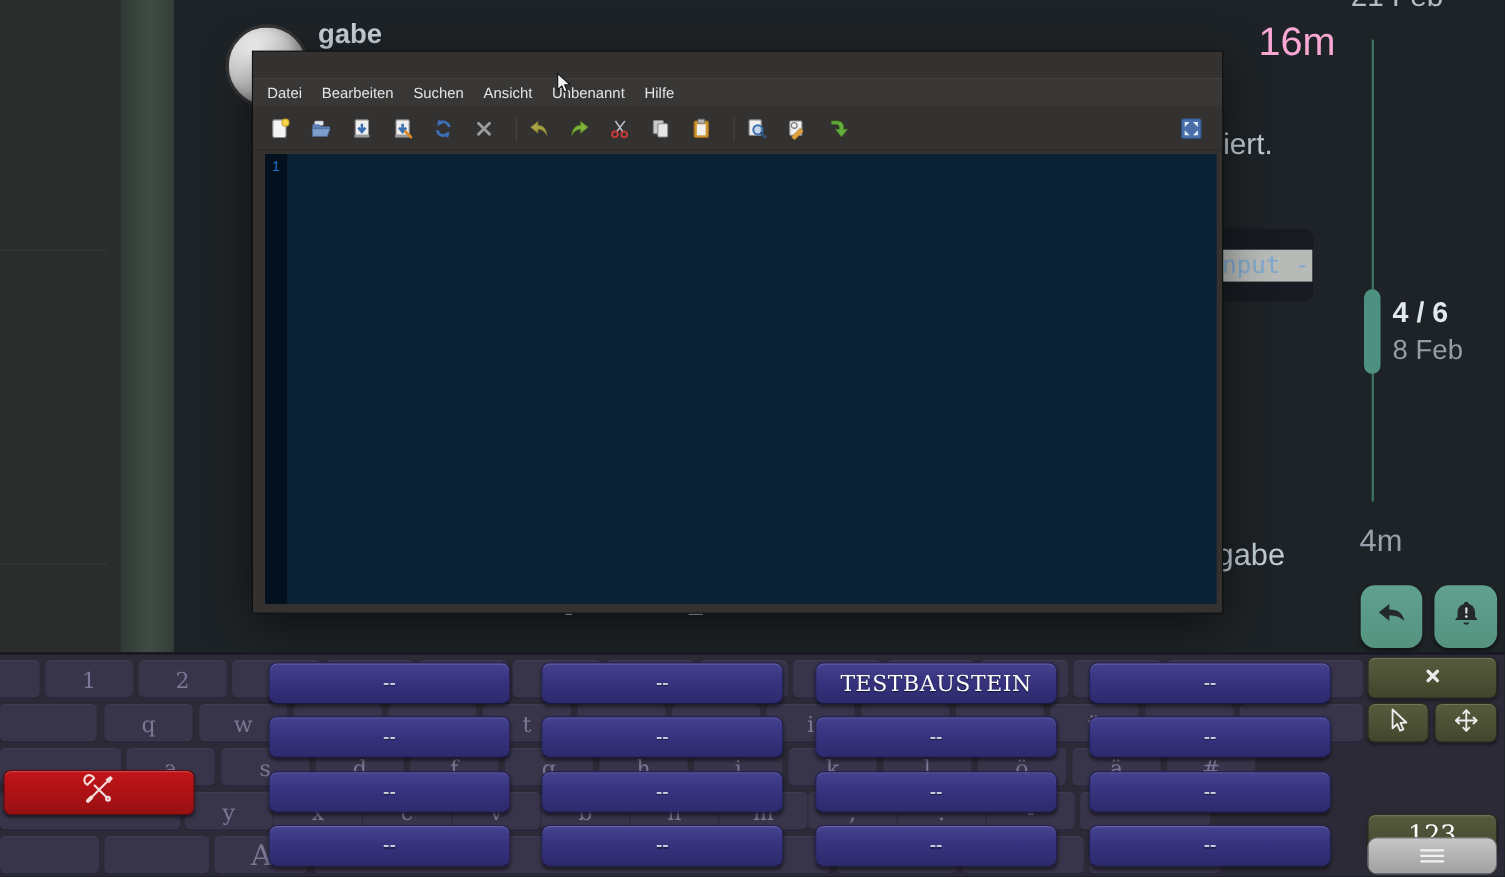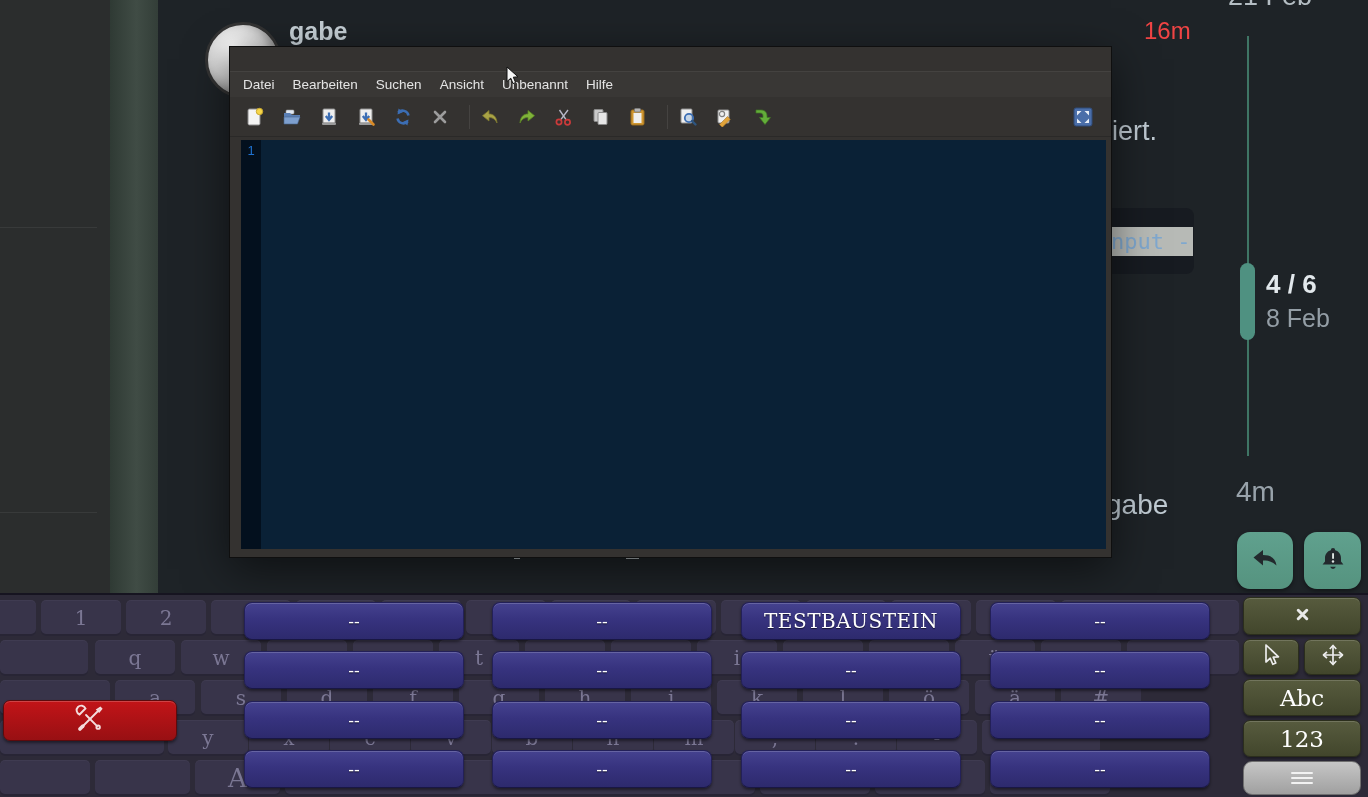--- a/index.html
+++ b/index.html
@@ -9,21 +9,21 @@
 
   
   #left-panel{left:0;top:0;width:110px;height:593px;background:#2b2d2d;}
   .panel-sep{left:0;width:97px;height:1px;background:#383a3a;}
   #green-strip{left:110px;top:0;width:48px;height:593px;
     background:linear-gradient(90deg,#2f3a34,#404c45 55%,#333e38);}
   #avatar{left:205px;top:22px;width:70px;height:70px;border-radius:50%;
     background:radial-gradient(circle at 35% 30%,#fafafa,#d2d2d2 45%,#a8a8a8 75%,#8f8f8f);
     border:3px solid #333;box-shadow:inset -6px -4px 10px rgba(0,0,0,.25);}
   .chat-name{font-weight:bold;font-size:25px;color:#c6d0d6;}
-  .chat-time{font-size:24px;color:#ef4444;}
+  .chat-time{font-size:36px;color:#f9a8d4;}
   .chat-time2{font-size:28px;color:#98a2aa;}
   .chat-clip{font-size:27px;color:#c0cbd3;}
   #timeline-line{left:1247px;top:36px;width:2px;height:420px;background:#3f7565;}
   #timeline-thumb{left:1240px;top:263px;width:15px;height:77px;border-radius:8px;background:#4f9181;}
   #scroll-pos{left:1266px;top:269px;font-size:26px;font-weight:bold;color:#e2e8ec;}
   #scroll-date{left:1266px;top:304px;font-size:25px;color:#949ea6;}
   #code-box{left:1111px;top:208px;width:83px;height:66px;border-radius:0 8px 8px 0;background:#171b21;}
   #code-sel{left:1111px;top:227px;width:82px;height:29px;background:#b7bab6;overflow:hidden;
     font-family:"DejaVu Sans Mono",monospace;font-size:22px;color:#7fa8cf;line-height:29px;white-space:nowrap;}
   .teal-btn{width:56px;height:57px;border-radius:13px;background:linear-gradient(180deg,#60a18e,#55937f);
@@ -342,22 +342,21 @@
     <span>
       <svg width="26" height="26" viewBox="0 0 26 26" fill="none" stroke="#ececec" stroke-width="1.7" stroke-linejoin="round">
           <path d="M13 4 V22 M4 13 H22"></path>
           <path d="M9.8 7 L13 3.5 16.2 7"></path>
           <path d="M9.8 19 L13 22.5 16.2 19"></path>
           <path d="M7 9.8 L3.5 13 7 16.2"></path>
           <path d="M19 9.8 L22.5 13 19 16.2"></path>
         </svg>
     </span>
   </div>
-  <div class="olive-btn" style="left:1243px;top:679px;width:118px;height:37px;font-size:23px">Abc</div>
-  <div class="olive-btn" style="left:1243px;top:720px;width:118px;height:37px;font-size:23px">123</div>
+  <div class="olive-btn" style="left:1243px;top:740px;width:118px;height:37px;font-size:23px">123</div>
   <div id="gray-btn">
     <span style="display:flex;flex-direction:column;gap:3px">
       <span class="ham-line"></span>
         <span class="ham-line"></span>
         <span class="ham-line"></span>
     </span>
   </div>
 
   <div class="abs" style="left:506px;top:66px;z-index:50">
     <svg width="14" height="20" viewBox="0 0 14 20">

